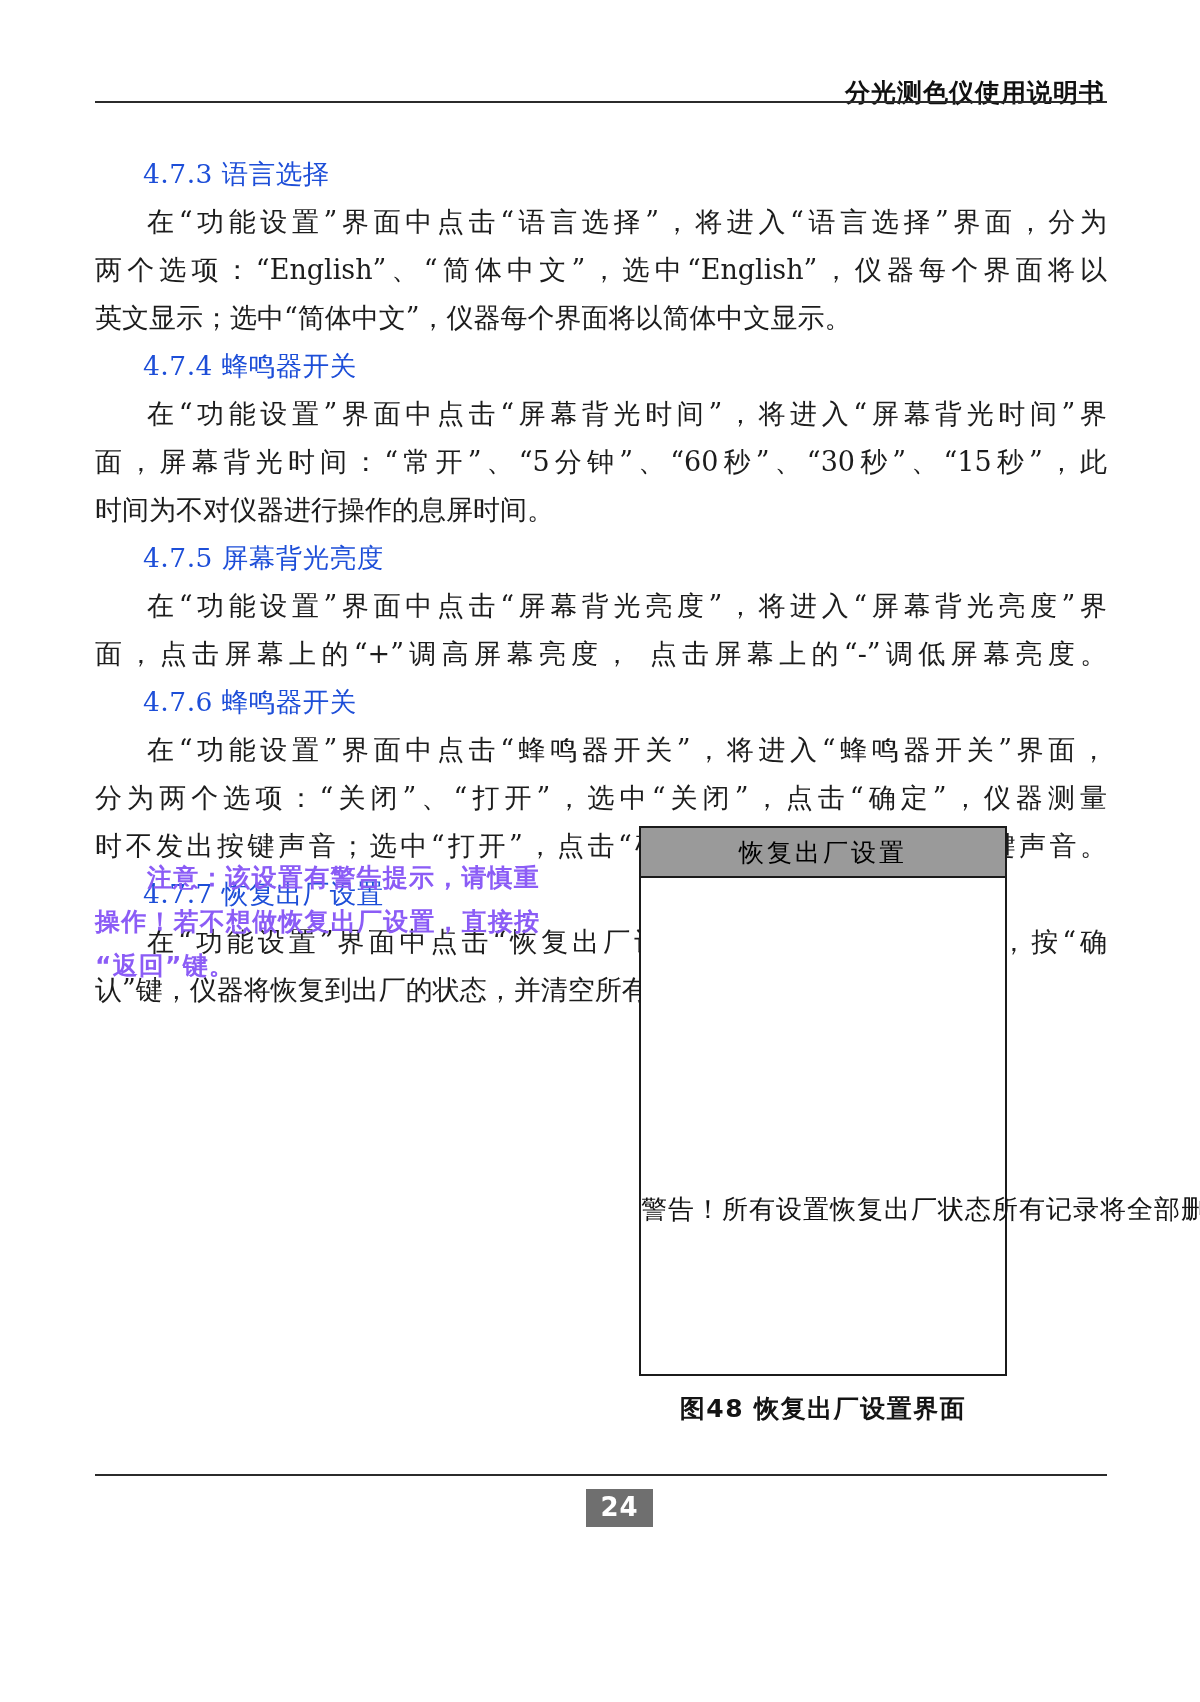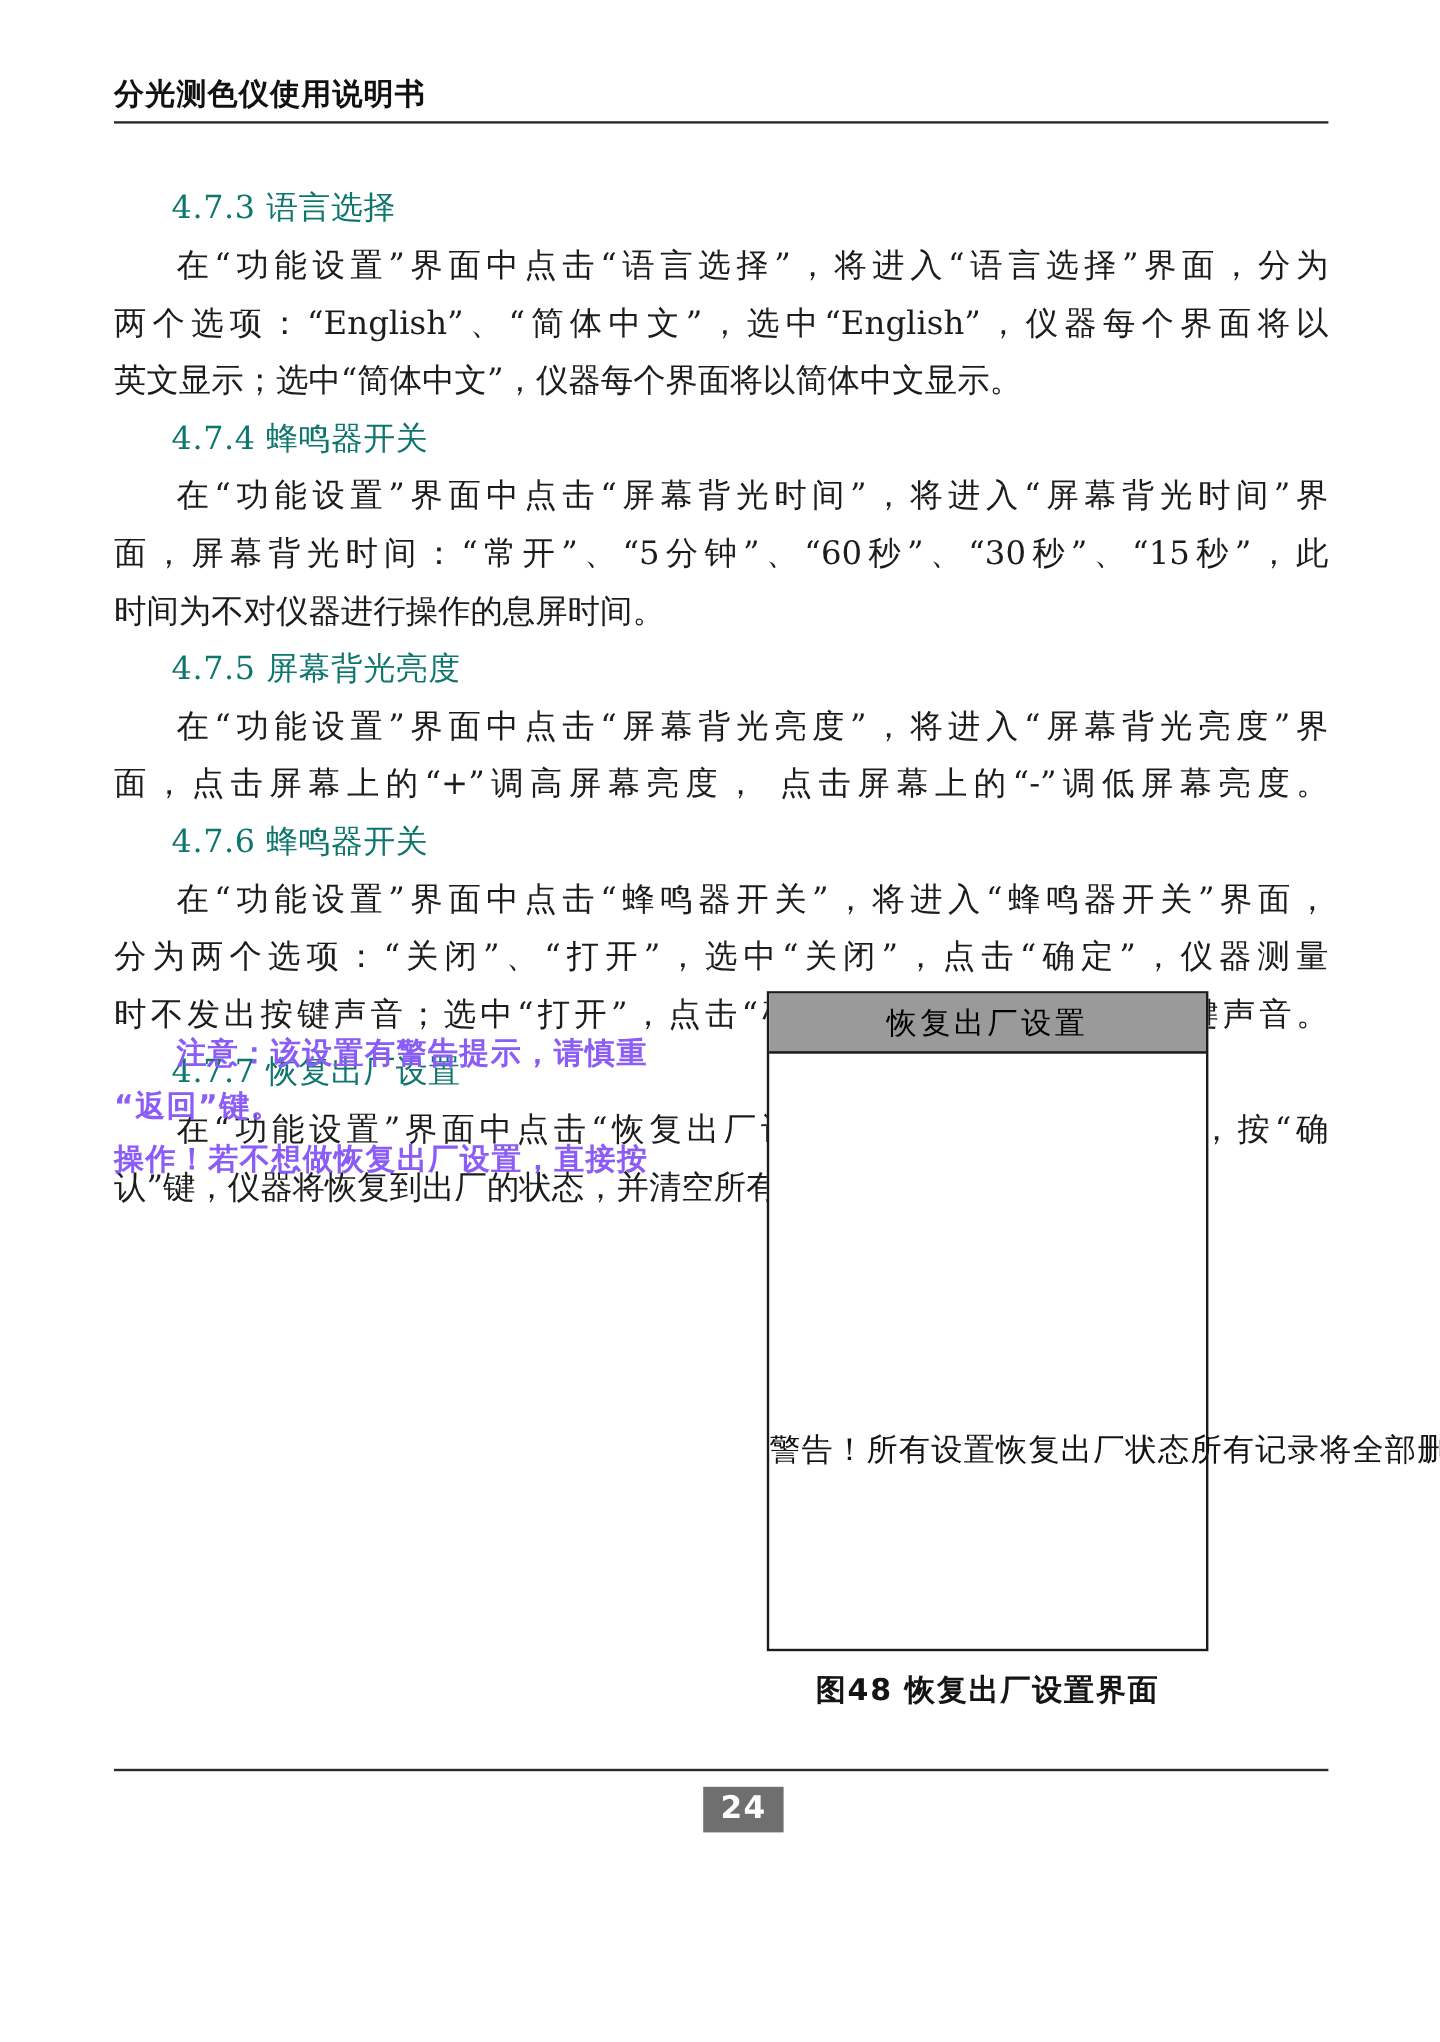--- a/index.html
+++ b/index.html
@@ -17,24 +17,24 @@
   }
 
   .page {
     position: absolute;
     inset: 0;
   }
 
   
   .header {
     position: absolute;
-    top: 62px;
+    top: 76px;
     left: 95px;
     width: 1010px;
-    text-align: left;
+    text-align: right;
   }
   .header-title {
     font-family: "DejaVu Sans", "Liberation Sans", sans-serif;
     font-size: 25px;
     font-weight: 700;
     letter-spacing: 1px;
     color: #111111;
   }
   .header-rule {
     position: absolute;
@@ -51,21 +51,21 @@
     top: 150px;
     left: 95px;
     width: 1012px;
   }
 
   .sec-head {
     font-size: 26.5px;
     line-height: 48px;
     letter-spacing: 0.5px;
     text-indent: 48px;
-    color: #0f766e;
+    color: #1d4ed8;
     white-space: nowrap;
   }
 
   
   .para-block > .line {
     display: block;
     font-size: 27px;
     line-height: 48px;
     color: #1c1c1c;
     white-space: nowrap;
@@ -244,22 +244,22 @@
     <div class="sec-head">4.7.7 恢复出厂设置</div>
     <div class="para-block">
       <div class="line ind stretch">在“功能设置”界面中点击“恢复出厂设置”，将进入图48的界面，按“确</div>
       <div class="line">认”键，仪器将恢复到出厂的状态，并清空所有测量记录。</div>
     </div>
 
   </div>
 
   <div class="notice">
     <div class="l1">注意：该设置有警告提示，请慎重</div>
+    <div>操作！若不想做恢复出厂设置，直接按</div>
     <div>“返回”键。</div>
-    <div>操作！若不想做恢复出厂设置，直接按</div>
   </div>
 
   <div class="device">
     <div class="device-titlebar">
       <span class="device-title">恢复出厂设置</span>
     </div>
     <div class="device-body">
       <div class="warn-line">警告！</div>
       <div class="warn-line">所有设置恢复出厂状态</div>
       <div class="warn-line">所有记录将全部删除</div>

